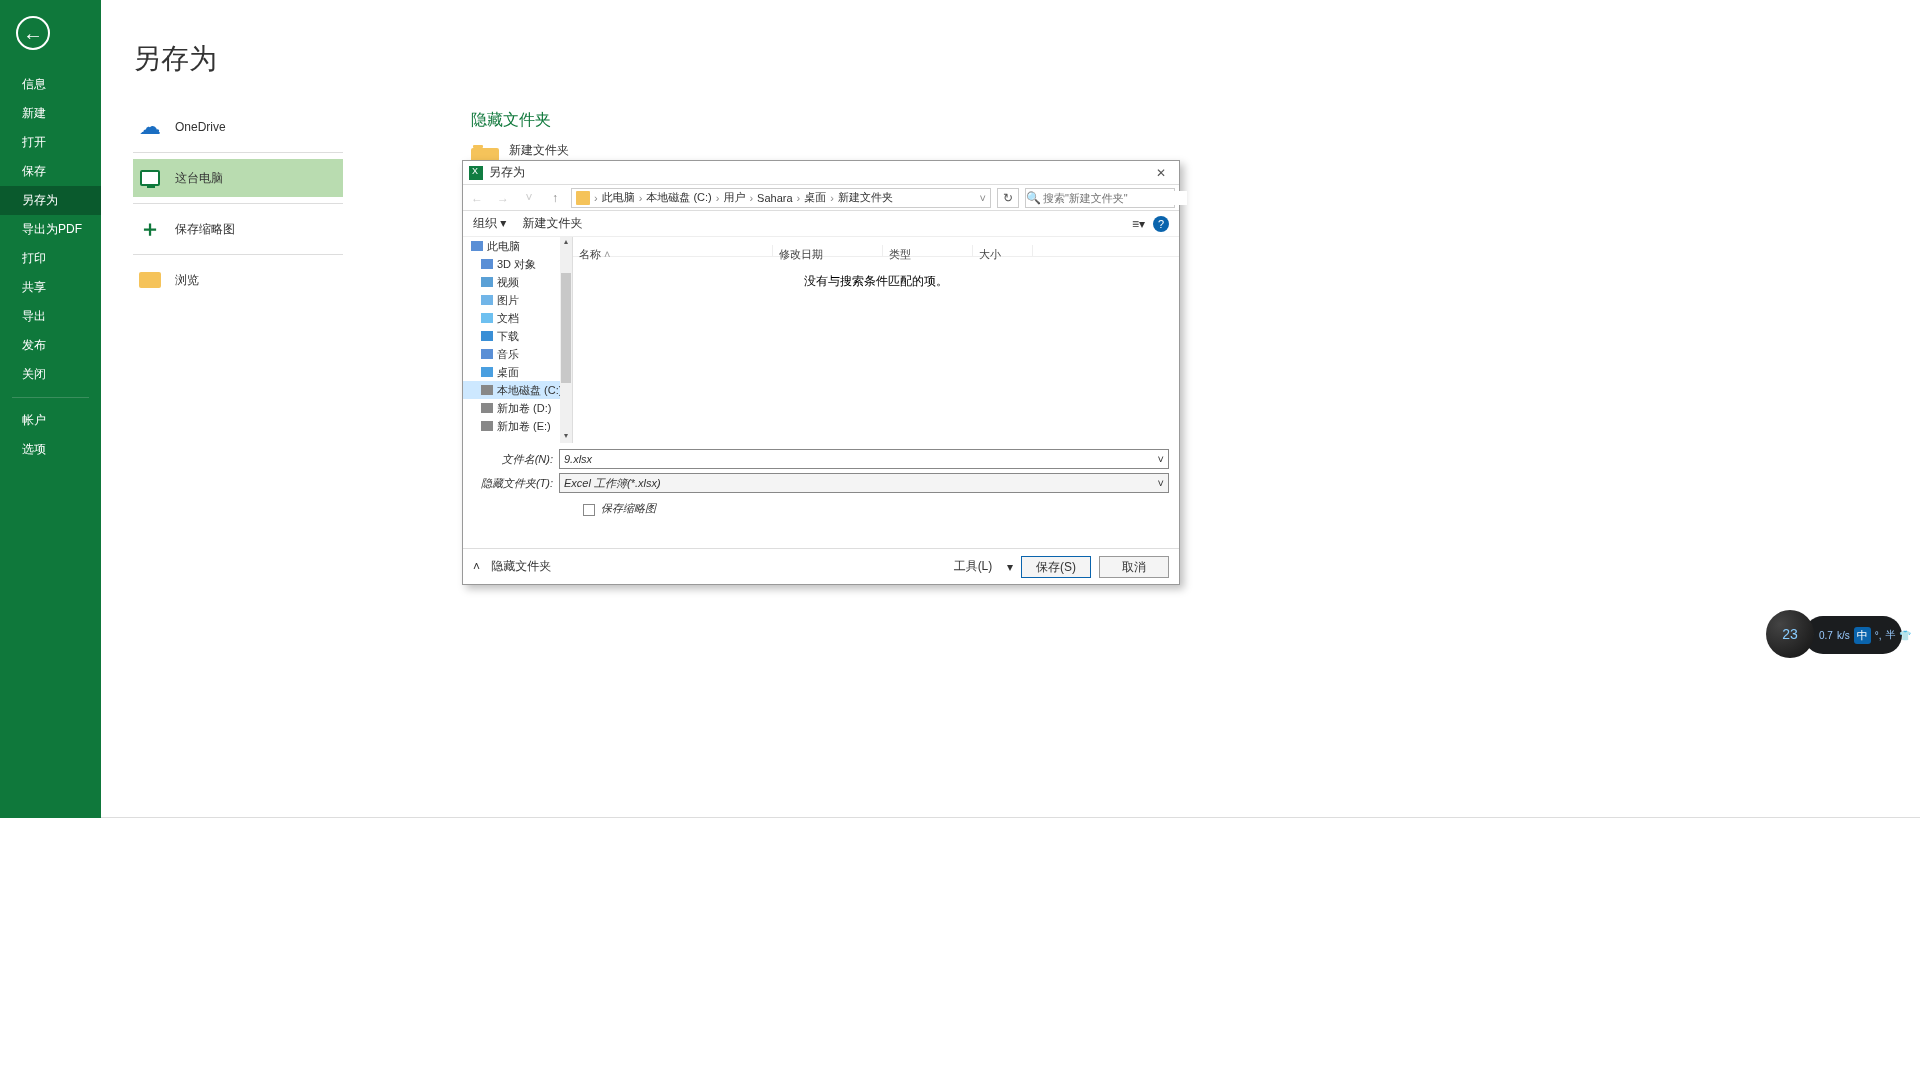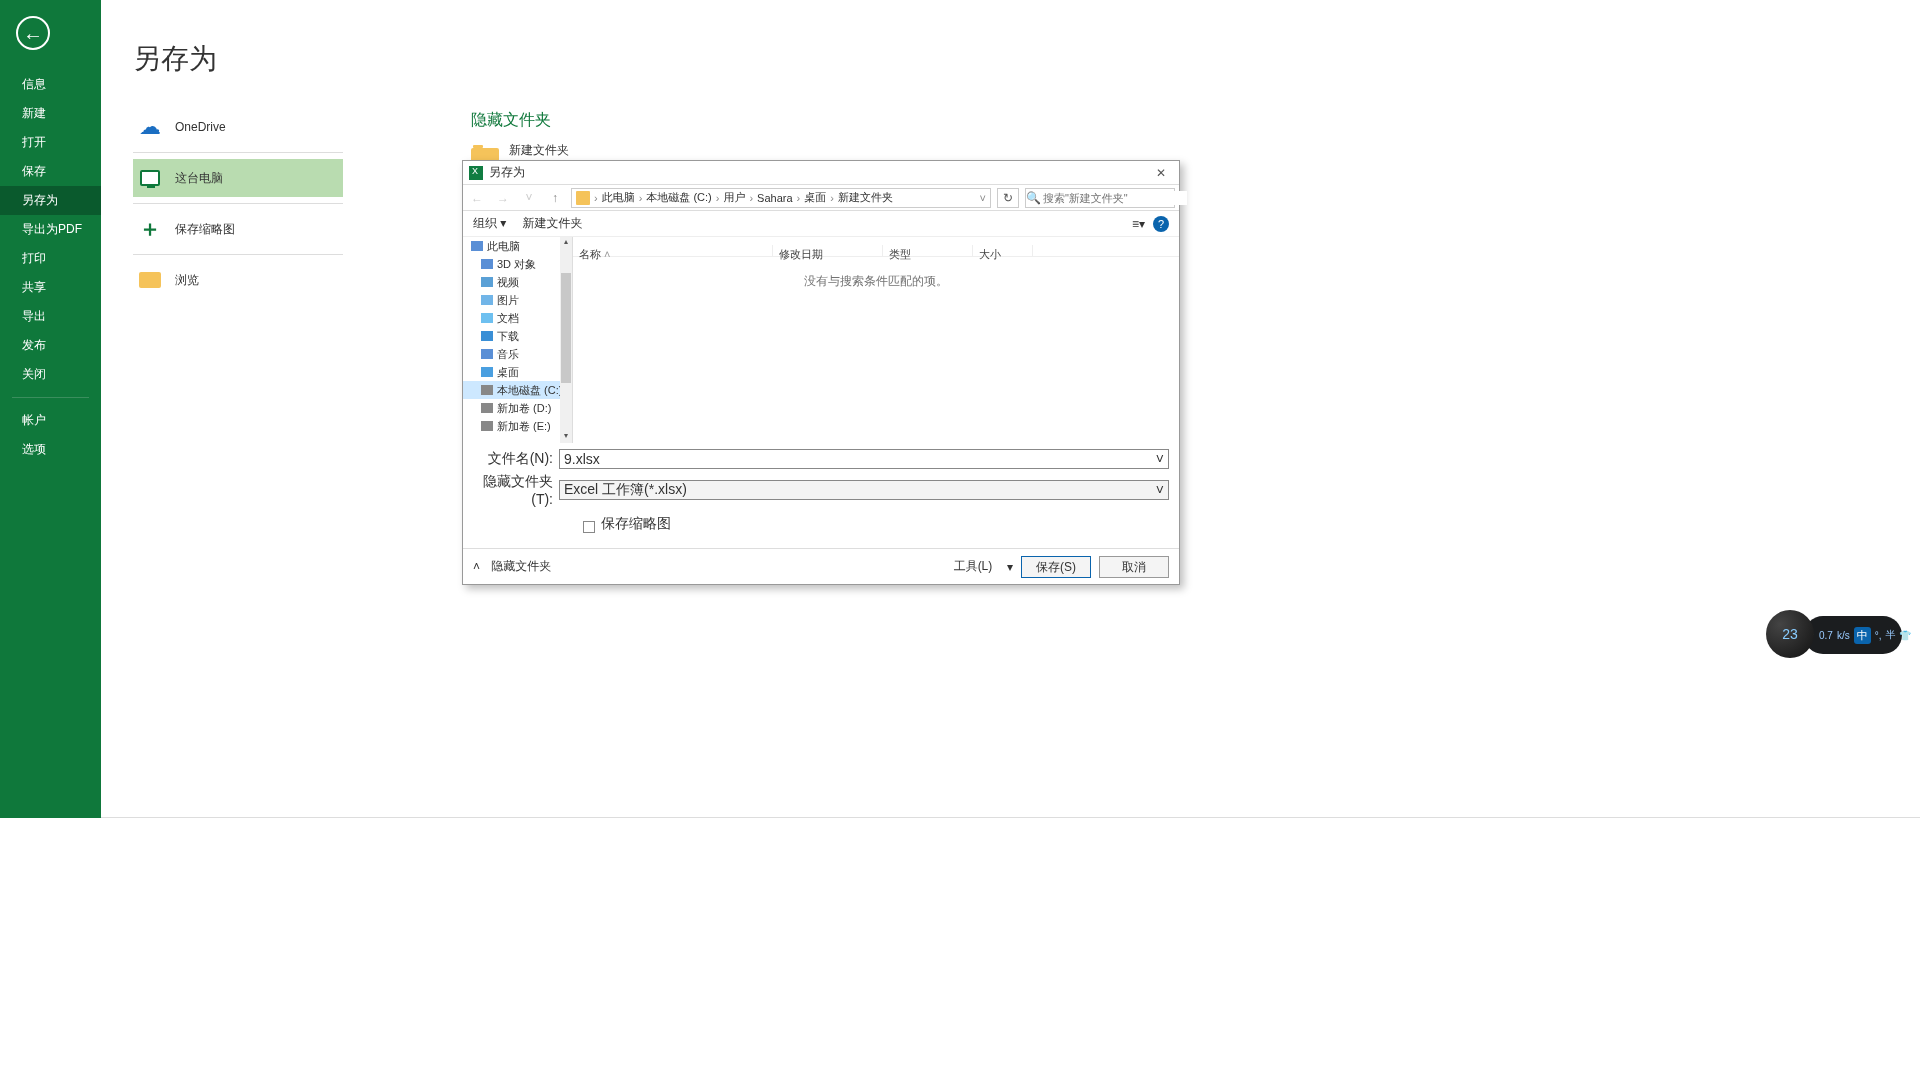--- a/index.html
+++ b/index.html
@@ -65,24 +65,24 @@
 .dlg-body{ display:flex; height:206px;}
 .tree{ width:110px; border-right:1px solid #ddd; overflow:hidden; font-size:11px; position:relative;}
 .tnode{ height:18px; display:flex; align-items:center; gap:4px; padding-left:8px;}
 .tnode.sel{ background:#cde8ff;}
 .tree .scrollbar{position:absolute;right:0;top:0;width:12px;height:100%;background:#f0f0f0;}
 .tree .scrollbar .thumb{position:absolute;left:1px;width:10px;top:36px;height:110px;background:#c8c8c8;}
 .tree .scrollbar .arr{position:absolute;left:0;width:12px;height:12px;text-align:center;font-size:8px;color:#555;}
 .listpane{ flex:1; display:flex; flex-direction:column;}
 .colhdr{ height:20px; display:flex; border-bottom:1px solid #eee; font-size:11px; color:#444;}
 .colhdr div{border-right:1px solid #eee; padding:2px 6px;margin-top:8px;}
-.empty{ flex:1; display:flex; align-items:flex-start; justify-content:center; padding-top:16px; color:#737373; font-size:12px;}
-
-
-.fields{ padding:6px 10px; font-size:14px;}
+.empty{ flex:1; display:flex; align-items:flex-start; justify-content:center; padding-top:16px; color:#000000; font-size:12px;}
+
+
+.fields{ padding:6px 10px; font-size:11px;font-style:italic;}
 .frow{ display:flex; align-items:center; margin-bottom:4px;}
 .frow label{ width:86px; text-align:right; padding-right:6px;}
 .frow .combo{ flex:1; height:20px; border:1px solid #888; display:flex; align-items:center; padding:0 4px; justify-content:space-between; background:#fff;}
 .frow .combo.type{ background:#f4f4f4;}
 .meta{ display:flex; gap:60px; padding:2px 0 2px 86px;}
 .meta .lbl{color:#555;}
 .meta .link{color:#0a64ad;}
 .chkrow{ padding:4px 0 4px 110px; display:flex; align-items:flex-end; gap:6px;}
 .chkbox{width:12px;height:12px;border:1px solid #888;}
 

